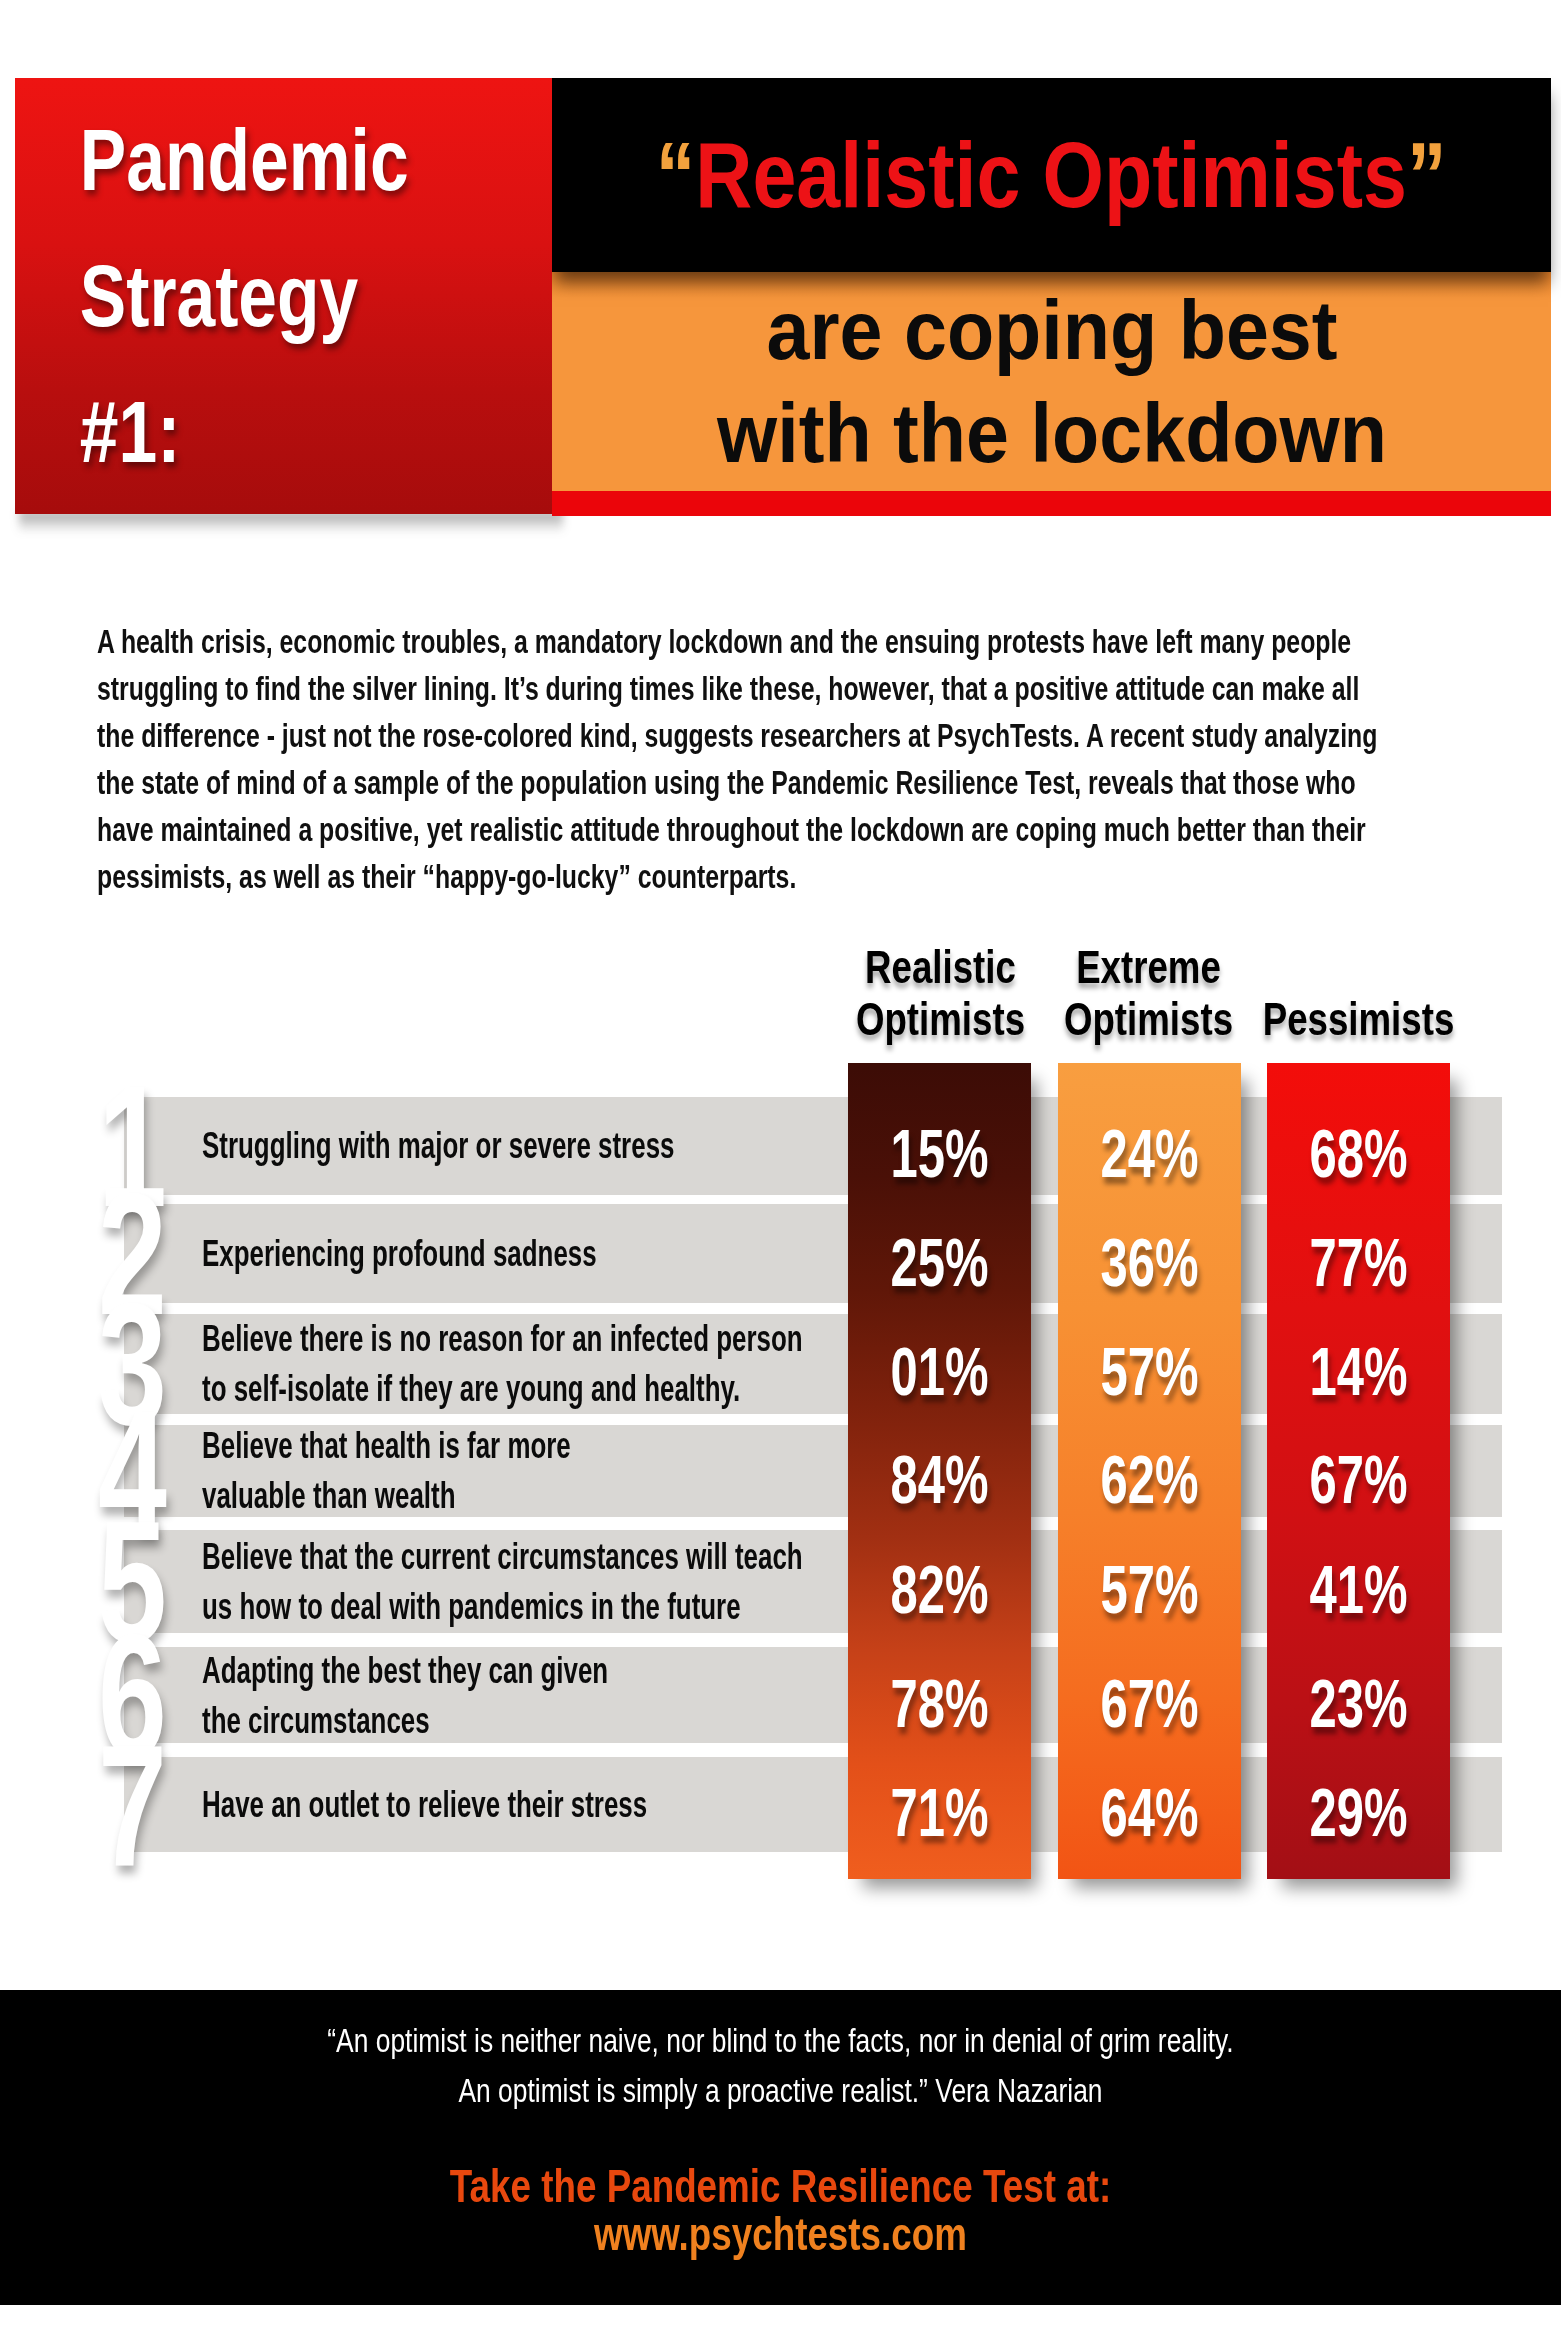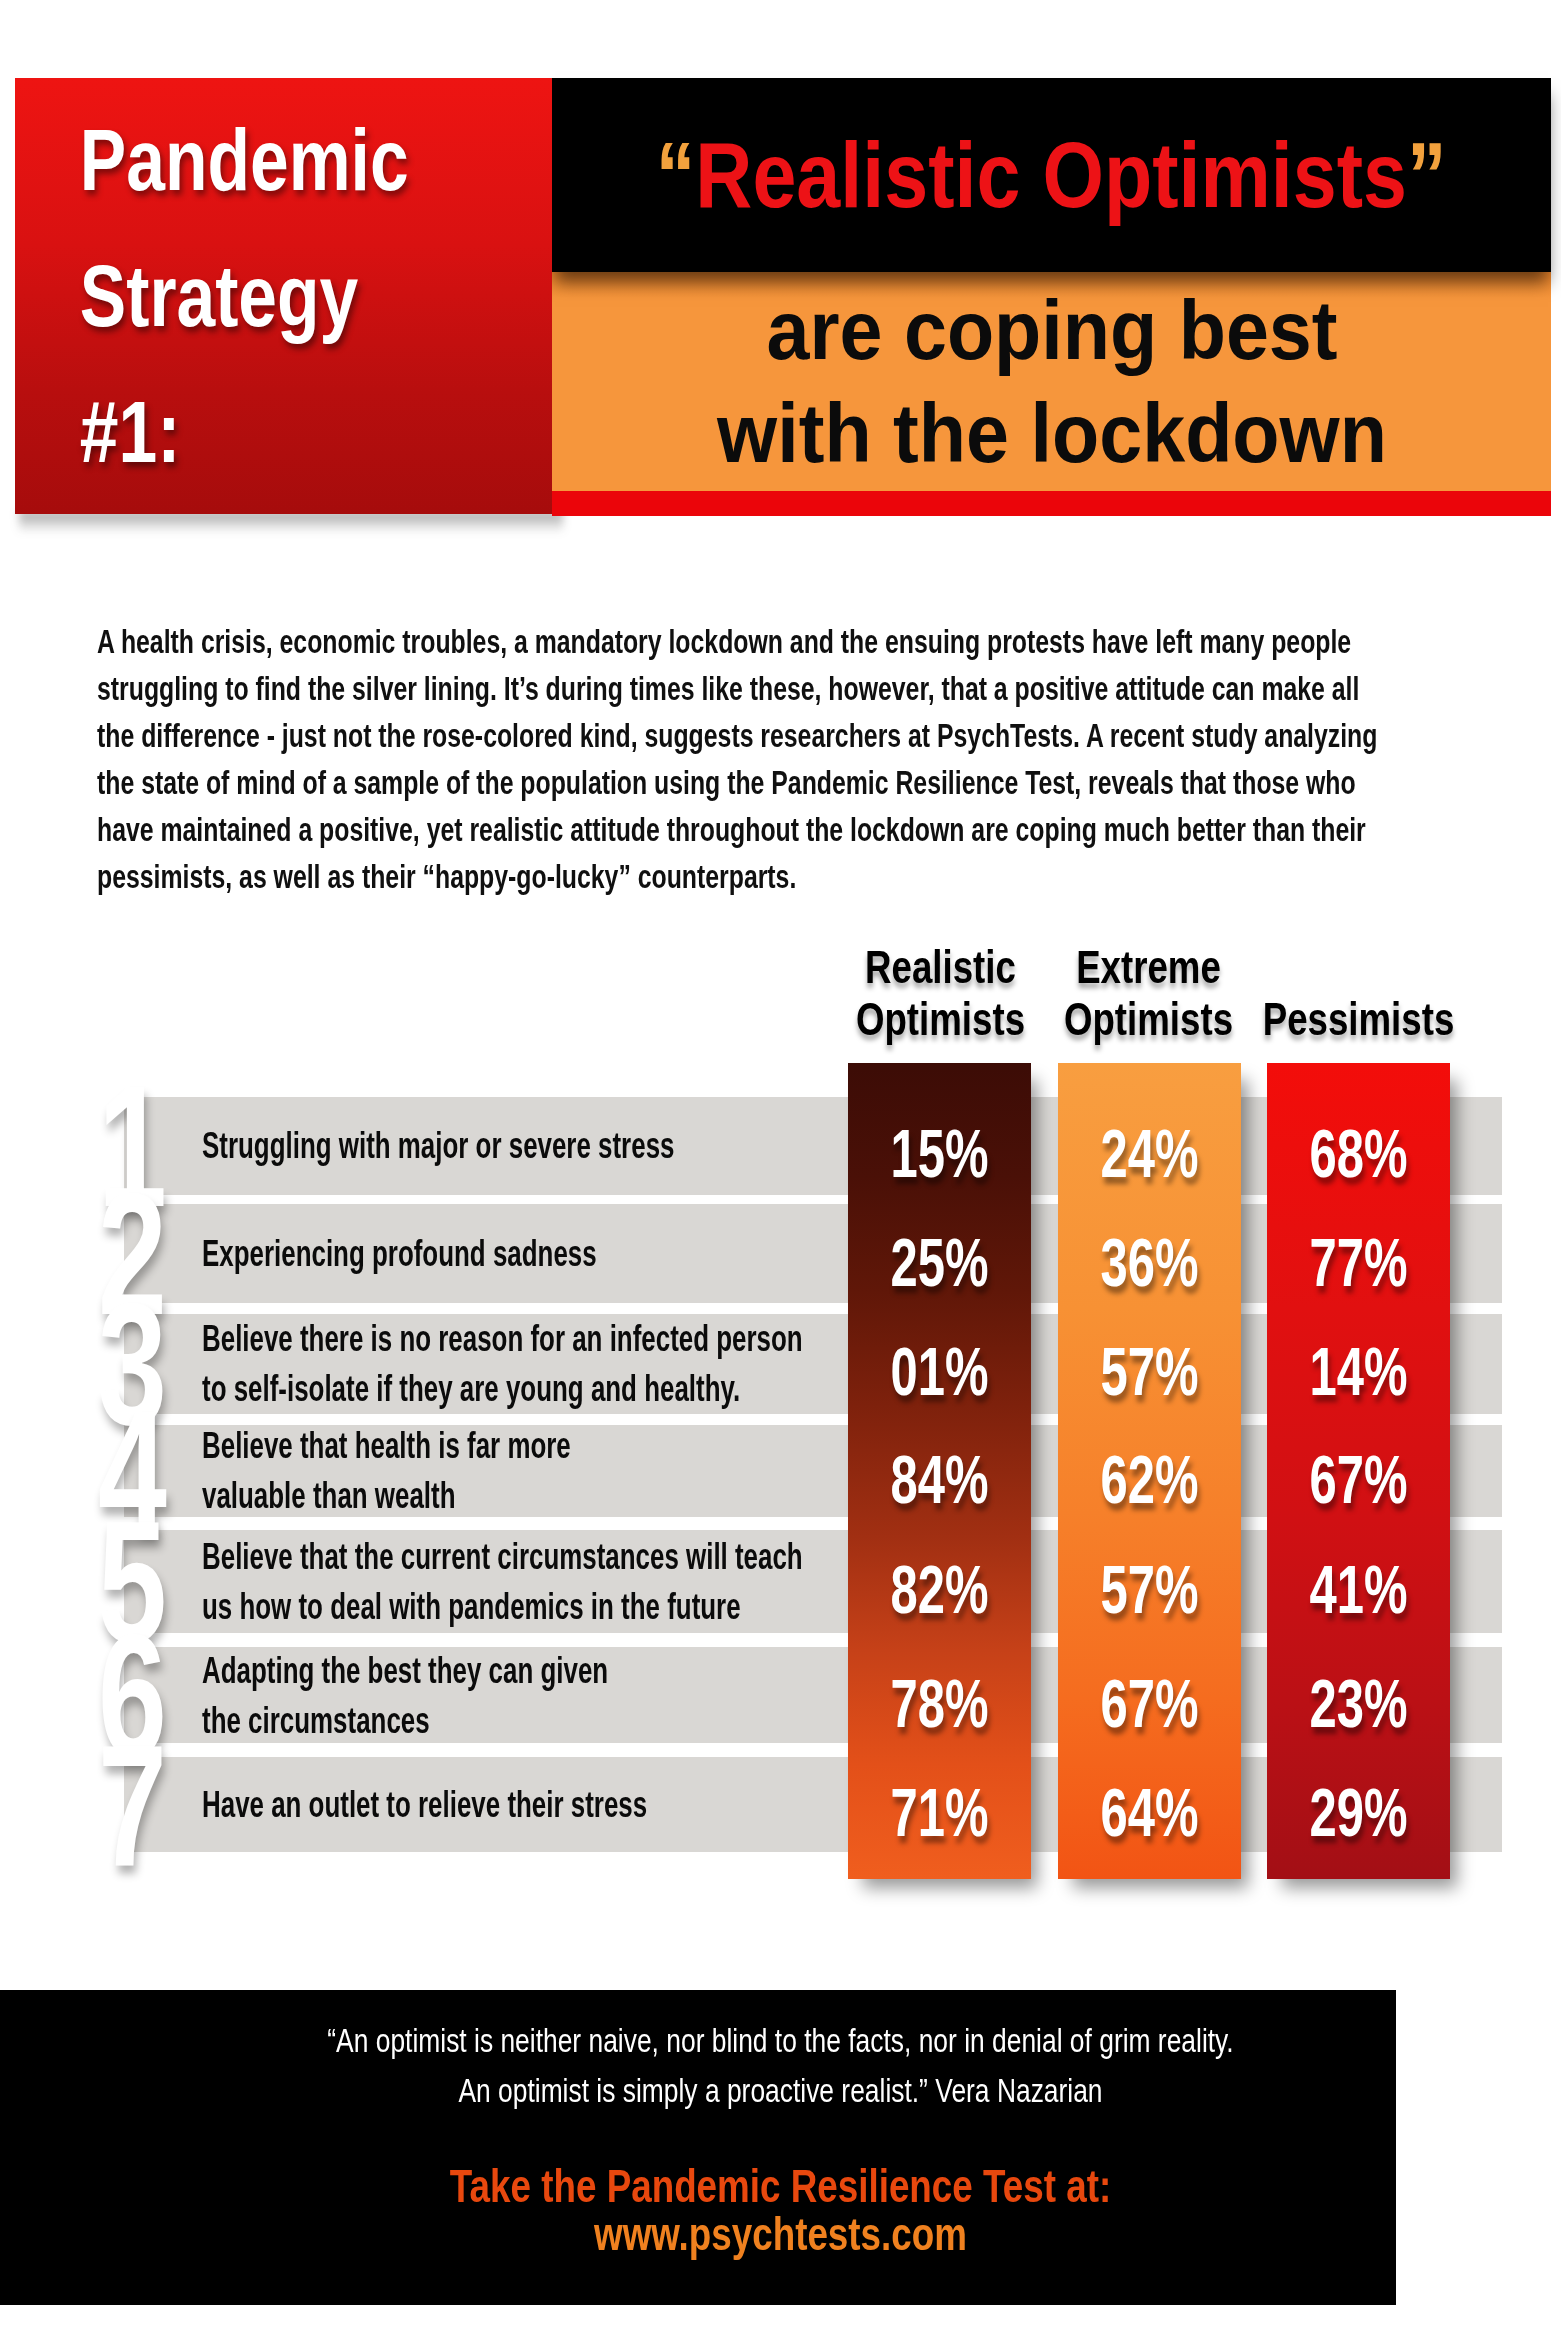--- a/index.html
+++ b/index.html
@@ -77,21 +77,21 @@
   .col2{left:1058px;background:linear-gradient(180deg,#F89E40 0%,#F79134 30%,#F6802A 55%,#F56C1F 78%,#F25414 100%);}
   .col3{left:1267px;background:linear-gradient(180deg,#F30D0A 0%,#E11010 30%,#D11013 55%,#BB1015 78%,#A30F15 100%);}
   .pct{
     width:183px;text-align:center;z-index:4;
     font-size:68px;line-height:81px;font-weight:700;color:#ffffff;
     transform:scaleX(.72);transform-origin:center;
     text-shadow:3.2px 6.5px 6.5px rgba(0,0,0,.40);
   }
 
   
-  .footer{left:0;top:1990px;width:1396px;height:315px;background:#000000;}
+  .footer{left:0;top:1990px;width:1561px;height:315px;background:#000000;}
   .quote{
     position:absolute;left:0;top:26px;width:1561px;text-align:center;
     font-size:33px;line-height:50px;font-weight:400;color:#ffffff;
     white-space:pre-line;transform:scaleX(.80);transform-origin:center;
   }
   .cta{
     position:absolute;left:0;top:173px;width:1561px;text-align:center;
     font-size:46px;line-height:46px;font-weight:700;color:#E8480E;
     transform:scaleX(.80);transform-origin:center;
   }

